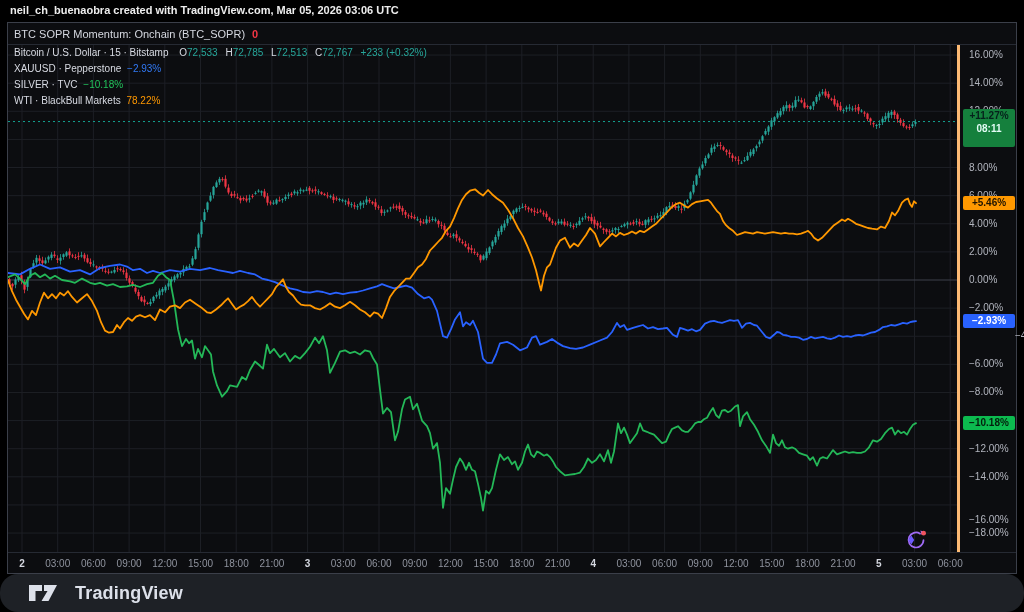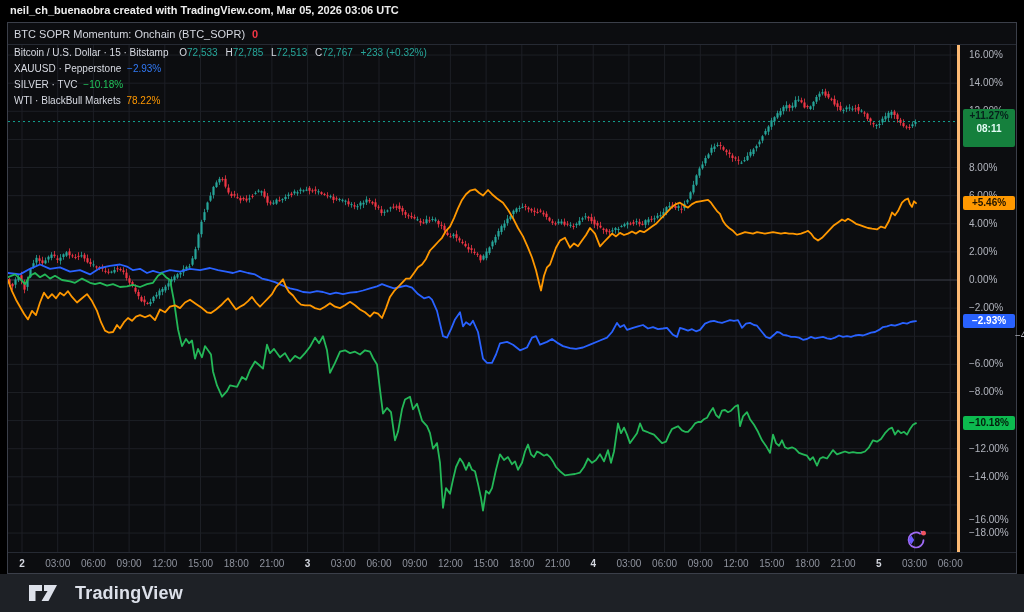--- a/index.html
+++ b/index.html
@@ -22,21 +22,21 @@
   .price-axis{position:absolute;left:949px;top:0;width:59px;height:507px;border-left:3px solid #fdba74;}
   .axis-label{position:absolute;left:9px;font-size:10px;color:#b2b5be;line-height:12px;}
   .badge{position:absolute;left:3px;width:52px;border-radius:2px;text-align:center;
          font-size:10px;font-weight:700;line-height:14px;z-index:6;}
   .badge .sub{display:block;font-weight:600;line-height:11px;padding-bottom:13px;}
   .time-axis{position:absolute;left:0;top:529px;width:1008px;height:21px;border-top:1px solid #262a33;}
   .tick{position:absolute;top:5px;transform:translateX(-50%);font-size:10px;color:#8f939e;}
   .tick.day{color:#d4d7df;font-weight:700;}
   .refresh-icon{position:absolute;left:894px;top:503px;width:28px;height:28px;z-index:7;}
   .footer{position:absolute;left:0;top:574px;width:1024px;height:38px;background:#1e2126;
-          display:flex;align-items:center;}
+          display:flex;align-items:center;border-radius:18px;}
   .tv-logo{margin-left:28px;display:inline-flex;}
   .tv-brand{margin-left:9px;font-size:18px;font-weight:700;color:#dde1ea;letter-spacing:.2px;}
 </style>
 </head>
 <body>
 
 <div class="screen">
 
   <div class="attribution">neil_ch_buenaobra created with TradingView.com, Mar 05, 2026 03:06 UTC</div>
 

